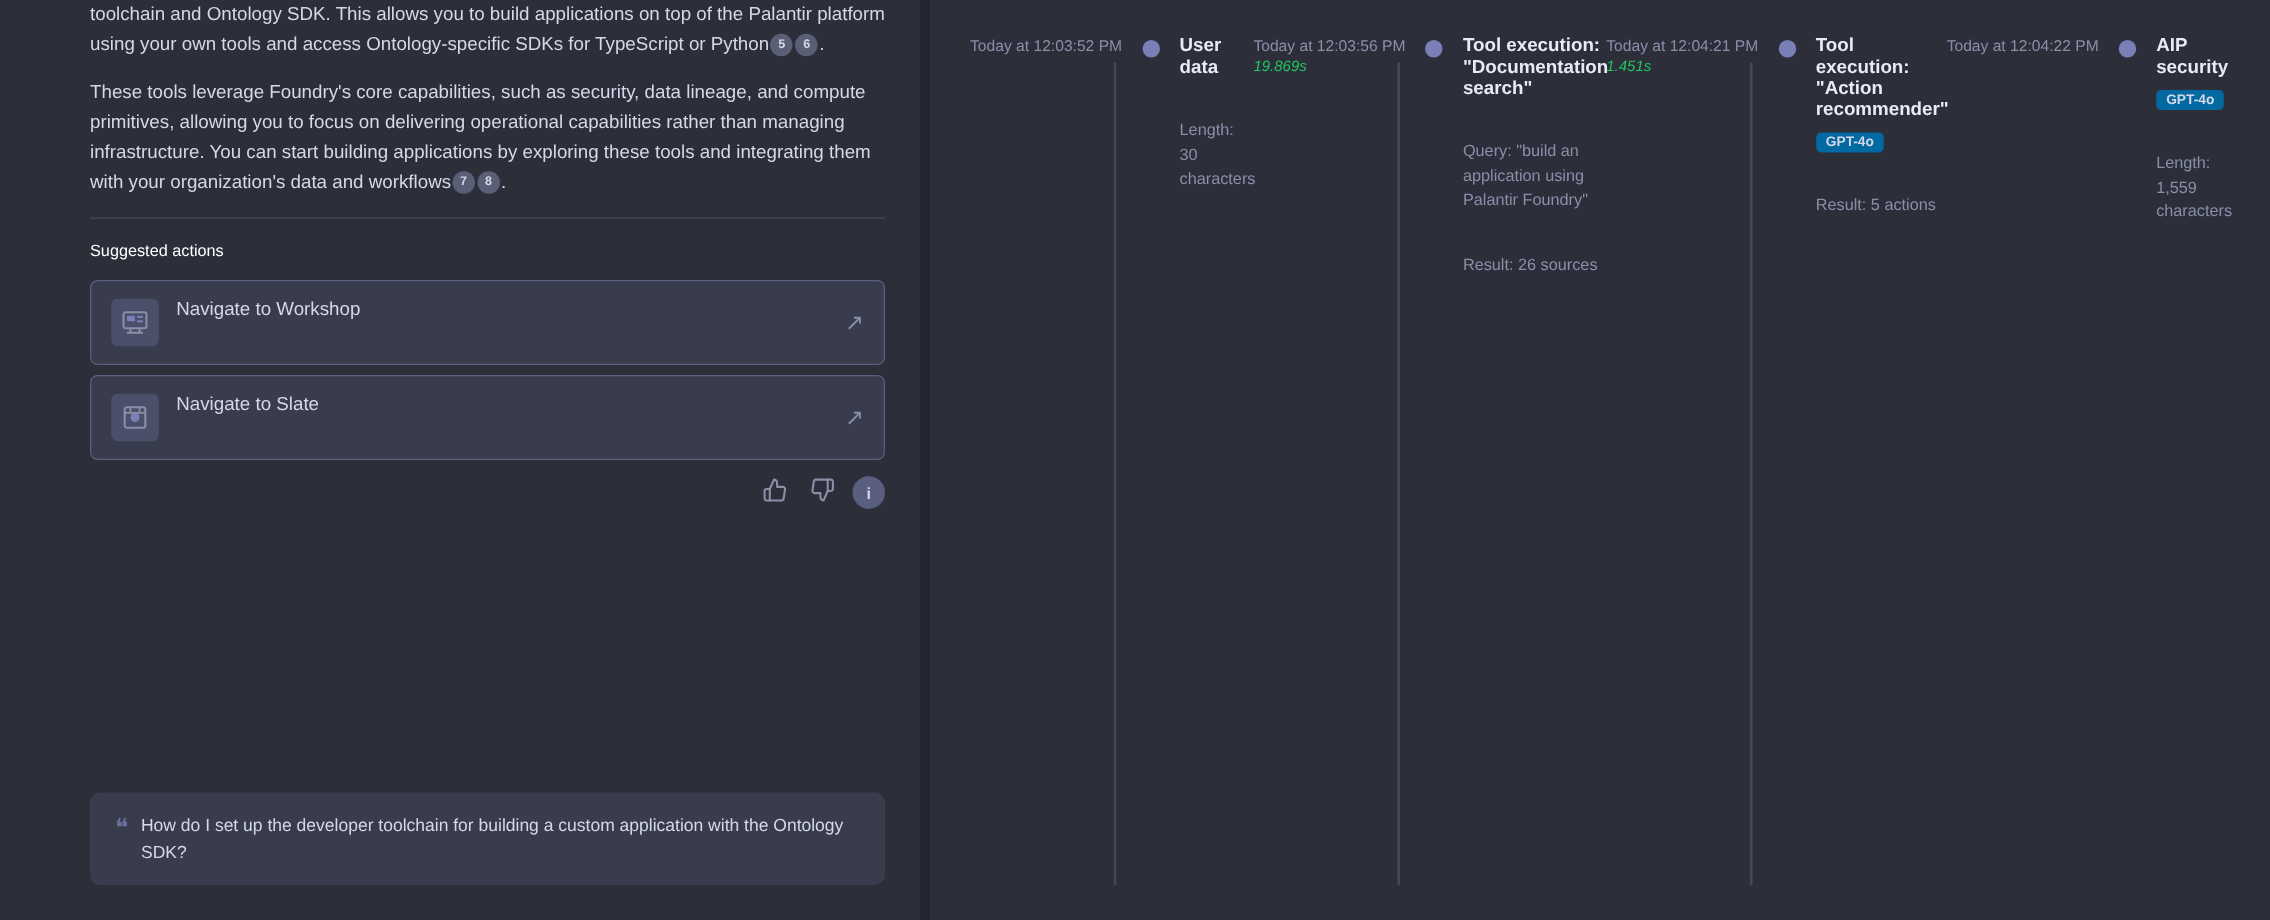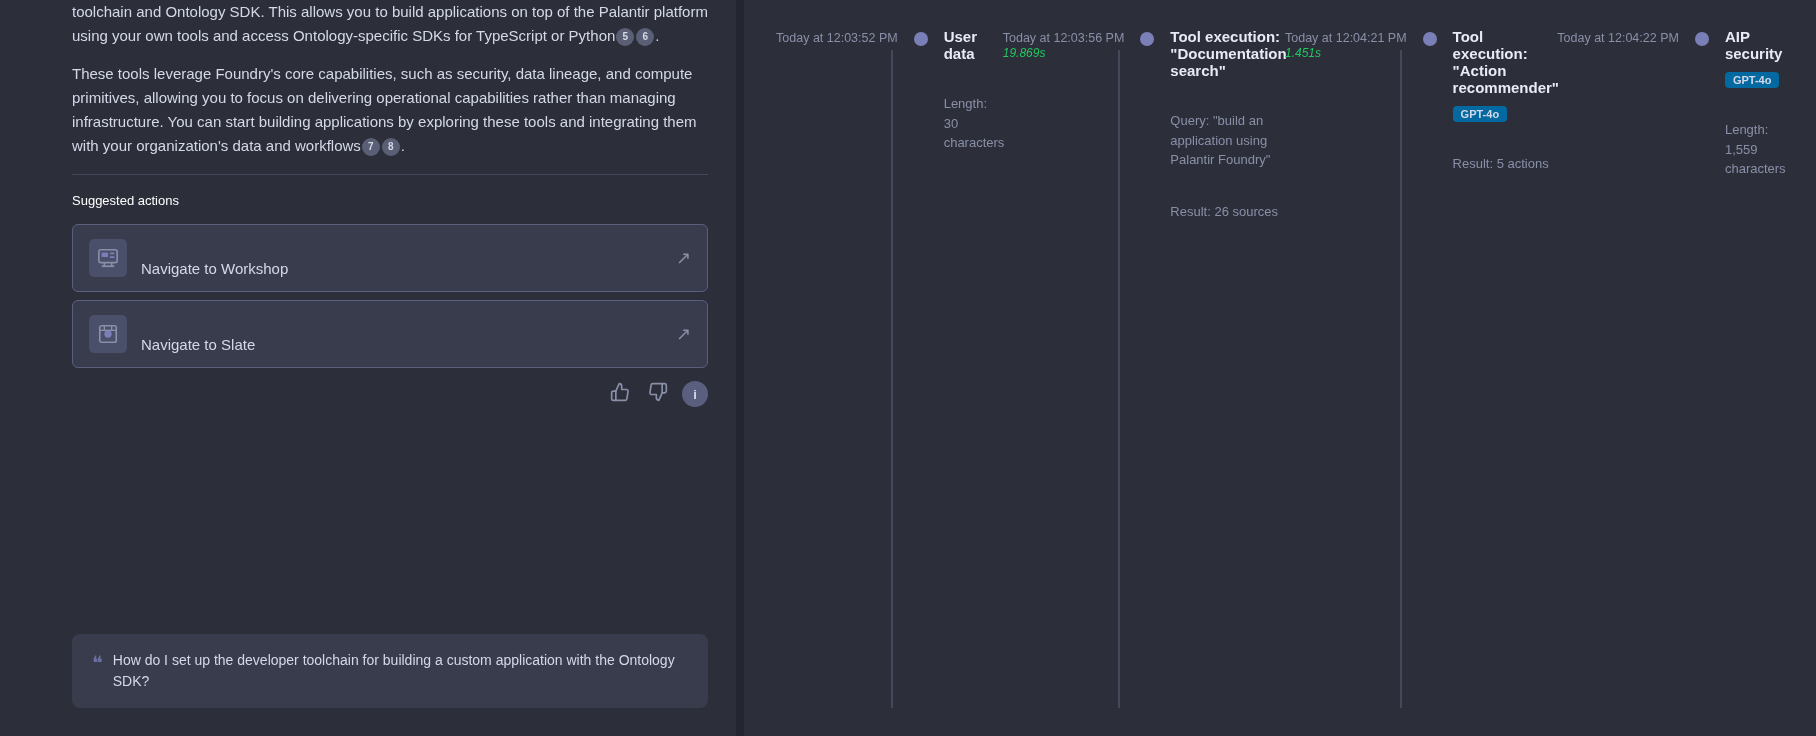--- a/index.html
+++ b/index.html
@@ -76,21 +76,21 @@
       border-radius: 6px;
       cursor: pointer;
       margin-bottom: 8px;
       color: #d4d8e8;
       font-size: 15px;
       font-weight: 500;
     }
 
     .action-btn-left {
       display: flex;
-      align-items: flex-end;
+      align-items: flex-start;
       gap: 14px;
     }
 
     .action-icon {
       width: 38px;
       height: 38px;
       background: #4a4f6a;
       border-radius: 5px;
       display: flex;
       align-items: center;

